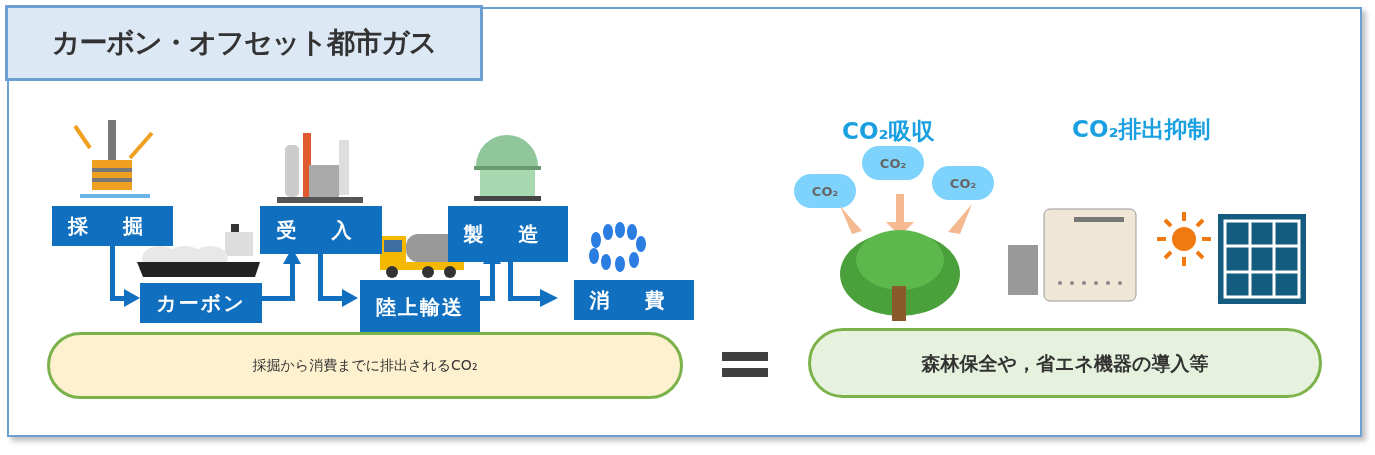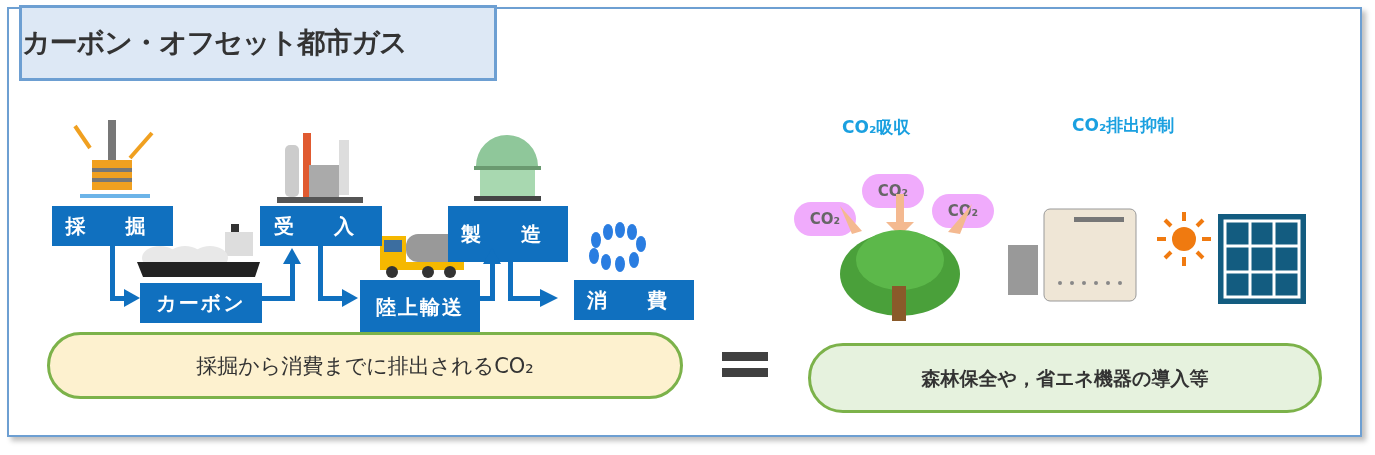--- a/index.html
+++ b/index.html
@@ -2,45 +2,45 @@
 <html><head>
 <meta charset="utf-8">
 <style>
   html, body { margin: 0; padding: 0; background: #ffffff; }
   body { width: 1375px; height: 455px; position: relative; overflow: hidden;
          font-family: "DejaVu Sans", "Liberation Sans", sans-serif; }
 
   .frame { position: absolute; left: 7px; top: 7px; width: 1355px; height: 430px;
            border: 2px solid #6d9fd2; box-sizing: border-box; background: #fff;
            box-shadow: 4px 4px 5px rgba(0,0,0,0.25); }
-  .title-box { position: absolute; left: 19px; top: 5px; width: 478px; height: 76px;
+  .title-box { position: absolute; left: 5px; top: 5px; width: 478px; height: 76px;
                background: #dde8f5; border: 3px solid #6d9fd2; box-sizing: border-box;
-               display: flex; align-items: center; justify-content: flex-start; }
+               display: flex; align-items: center; justify-content: center; }
   .title-box span { font-size: 28px; font-weight: bold; color: #333; letter-spacing: -1px; }
 
   .stage { position: absolute; background: #1070bf; color: #fff; font-weight: bold;
            font-size: 20px; display: flex; align-items: center; justify-content: center;
            letter-spacing: 2px; }
-  .wide { letter-spacing: 14px; padding-left: 0; box-sizing: border-box; font-family: Liberation Mono, monospace; }
+  .wide { letter-spacing: 14px; padding-left: 0; box-sizing: border-box; }
 
   .arrow-line { position: absolute; background: #1070bf; }
   .arrow-head { position: absolute; width: 0; height: 0; }
 
   .pill { position: absolute; border: 3px solid #7cb24a; border-radius: 40px; box-sizing: border-box;
           display: flex; align-items: center; justify-content: center; text-align: center; color: #333; }
-  .pill-left { left: 47px; top: 332px; width: 636px; height: 67px; background: #fdf1cf; font-size: 21px; }
+  .pill-left { left: 47px; top: 332px; width: 636px; height: 67px; background: #fdf1cf; font-size: 14px; }
   .pill-right { left: 808px; top: 328px; width: 514px; height: 70px; background: #e6f2de; font-size: 19px;
-                font-weight: bold; line-height: 25px; flex-direction: column; margin-top: 15px; }
+                font-weight: bold; line-height: 25px; flex-direction: column; }
 
   .equals { position: absolute; left: 722px; top: 352px; width: 46px; }
   .equals div { height: 9px; background: #404040; margin-bottom: 7px; }
 
-  .head-label { position: absolute; color: #1aa0e0; font-weight: bold; font-size: 17px; }
-  .cloud { position: absolute; background: #f0abfc; border-radius: 24px; color: #666; font-weight: bold;
-           font-size: 15px; display: flex; align-items: center; justify-content: center; margin-top: 28px; }
+  .head-label { position: absolute; color: #1aa0e0; font-weight: bold; font-size: 23px; }
+  .cloud { position: absolute; background: #7dd3fc; border-radius: 24px; color: #666; font-weight: bold;
+           font-size: 13px; display: flex; align-items: center; justify-content: center; }
 </style>
 </head>
 <body>
 
 <div class="frame"></div>
 
 <div class="title-box">
   <span>カーボン・オフセット都市ガス</span>
 </div>
 
@@ -92,21 +92,21 @@
     <ellipse cx="55" cy="22" rx="5" ry="8"></ellipse>
       <ellipse cx="8" cy="34" rx="5" ry="8"></ellipse>
     <ellipse cx="20" cy="40" rx="5" ry="8"></ellipse>
       <ellipse cx="34" cy="42" rx="5" ry="8"></ellipse>
     <ellipse cx="48" cy="38" rx="5" ry="8"></ellipse>
   </g>
 </svg>
 
 <div class="stage wide" style="left:52px;top:206px;width:121px;height:40px">採 掘</div>
 <div class="stage" style="left:140px;top:283px;width:122px;height:40px">カーボン</div>
-<div class="stage wide" style="left:260px;top:206px;width:122px;height:40px">受 入</div>
+<div class="stage wide" style="left:260px;top:206px;width:122px;height:48px">受 入</div>
 <div class="stage" style="left:360px;top:280px;width:120px;height:54px">陸上輸送</div>
 <div class="stage wide" style="left:448px;top:206px;width:120px;height:56px">製 造</div>
 <div class="stage wide" style="left:574px;top:280px;width:120px;height:40px">消 費</div>
 
 <div class="arrow-line" style="left:110px;top:246px;width:5px;height:54px"></div>
 <div class="arrow-line" style="left:110px;top:296px;width:16px;height:5px"></div>
 <div class="arrow-head" style="left:124px;top:289px;border-left:16px solid #1070bf;border-top:9px solid transparent;border-bottom:9px solid transparent"></div>
 
 <div class="arrow-line" style="left:262px;top:296px;width:32px;height:5px"></div>
 <div class="arrow-line" style="left:290px;top:262px;width:5px;height:39px"></div>

